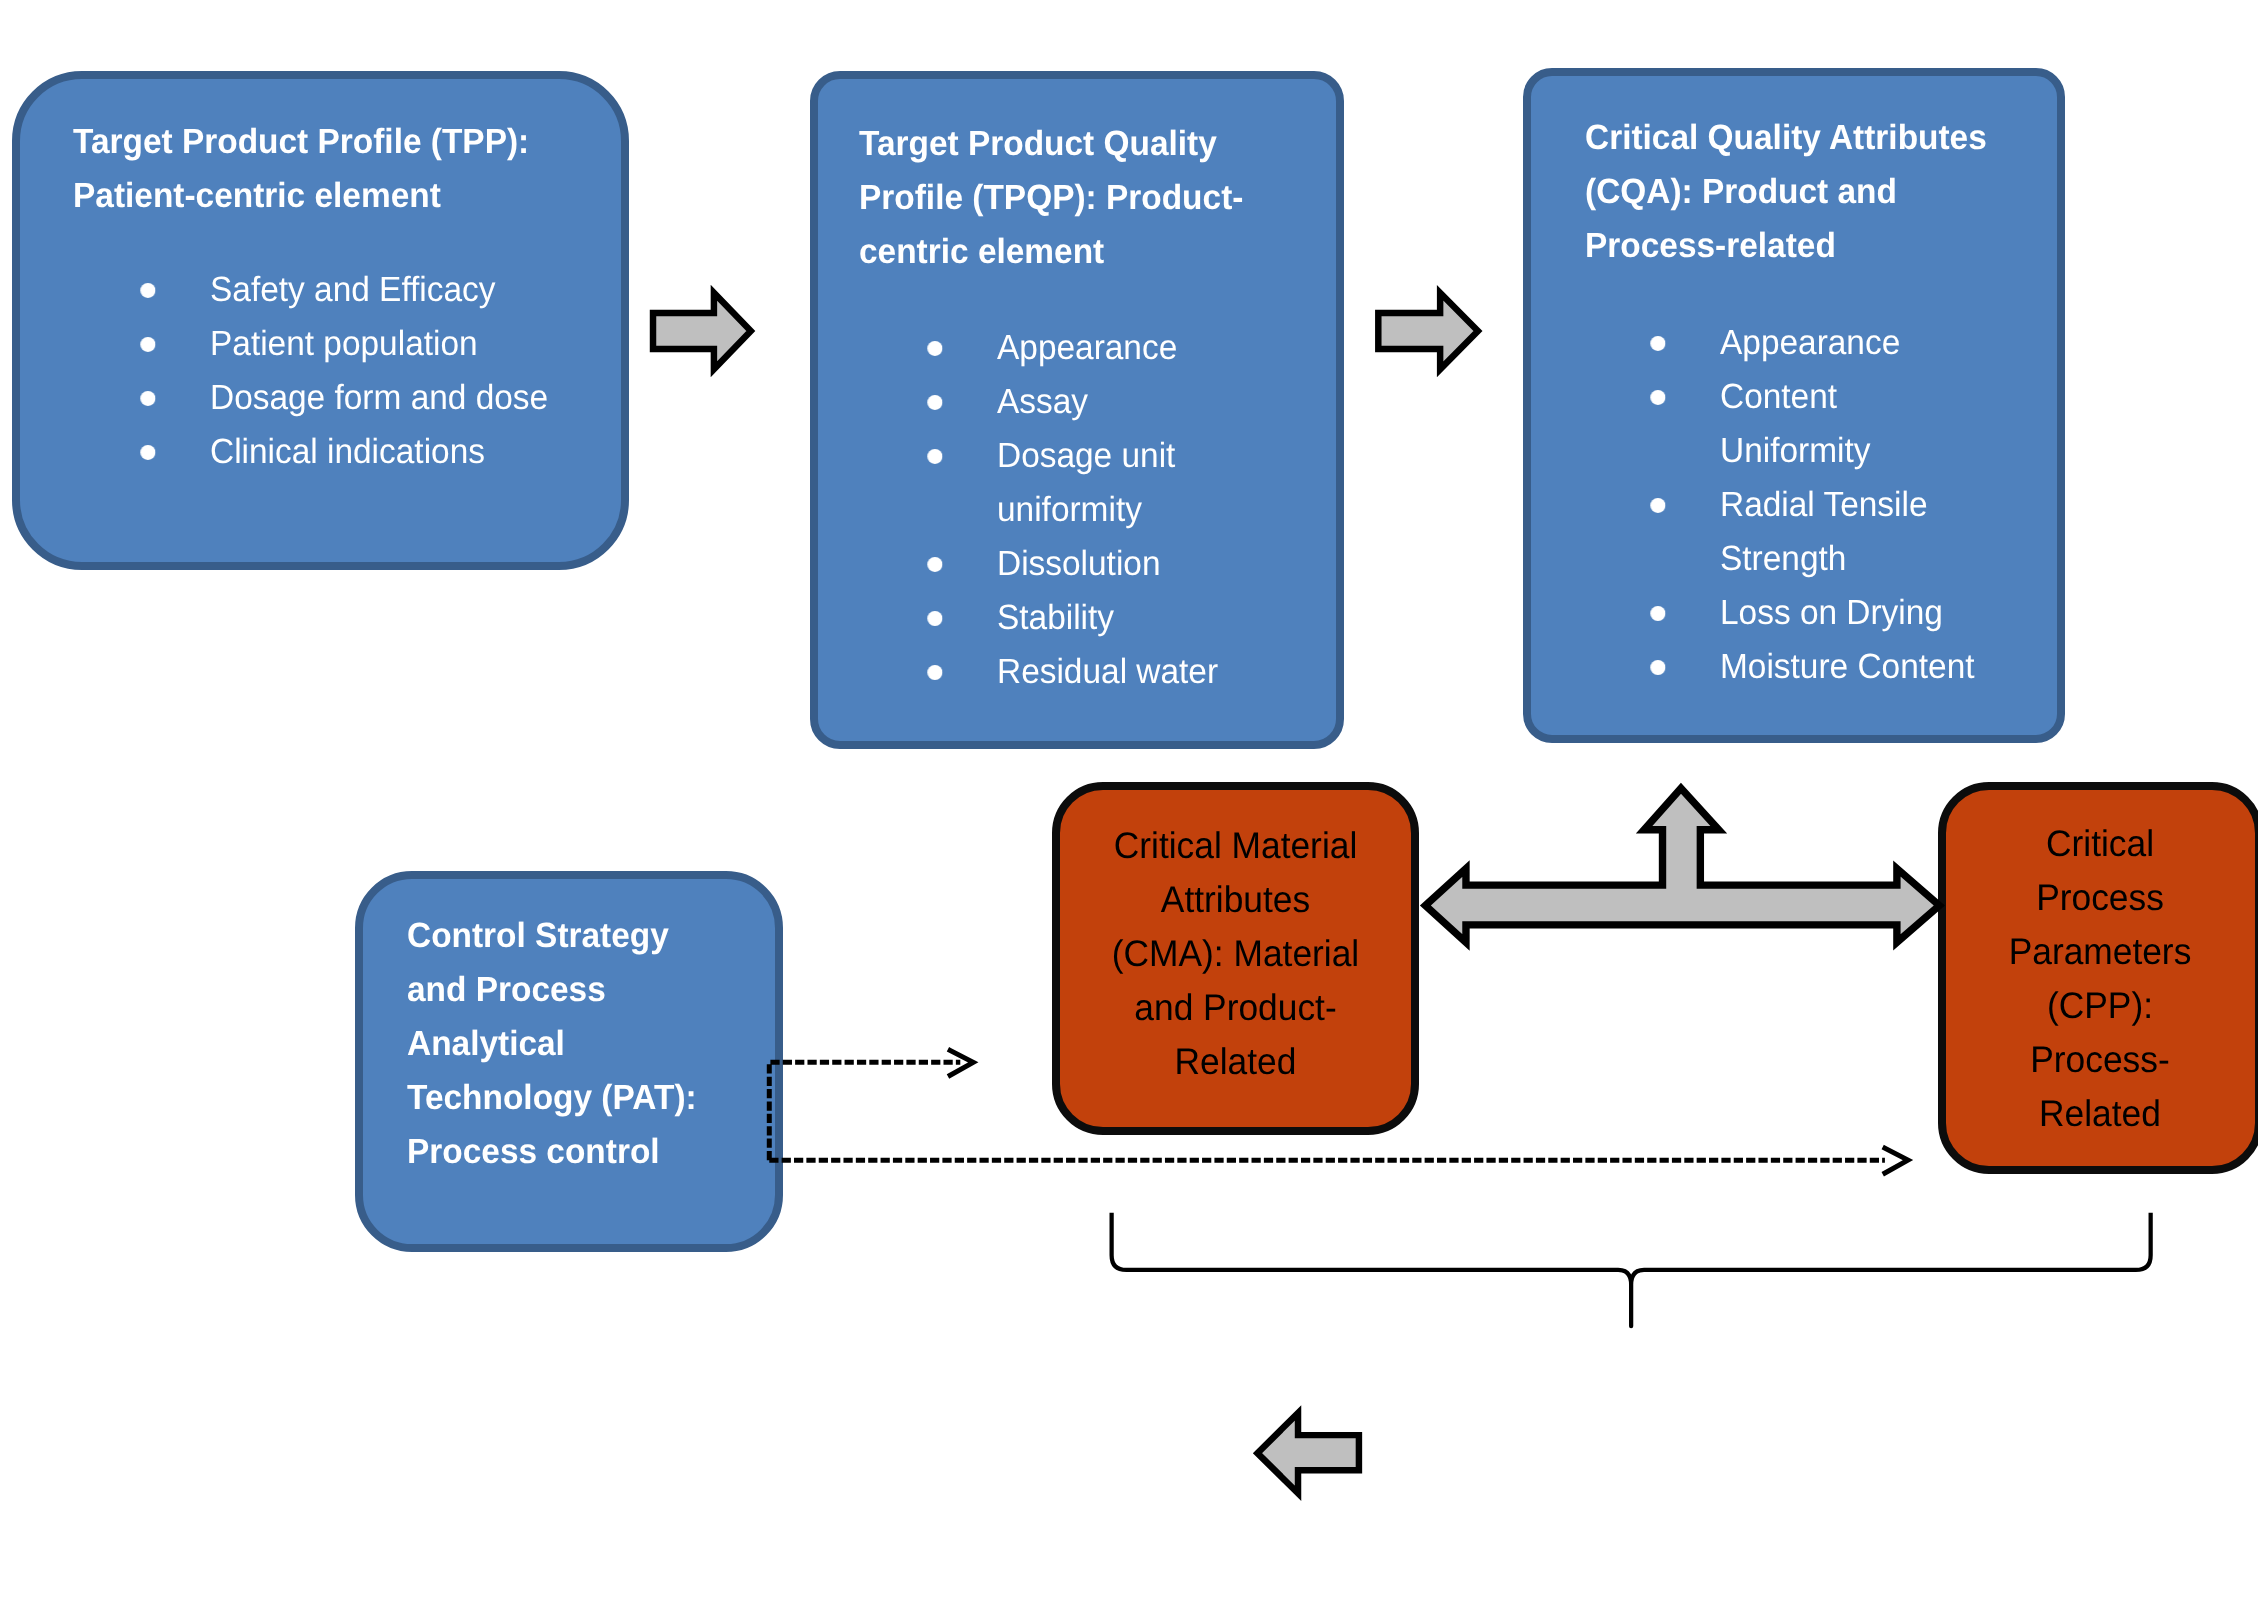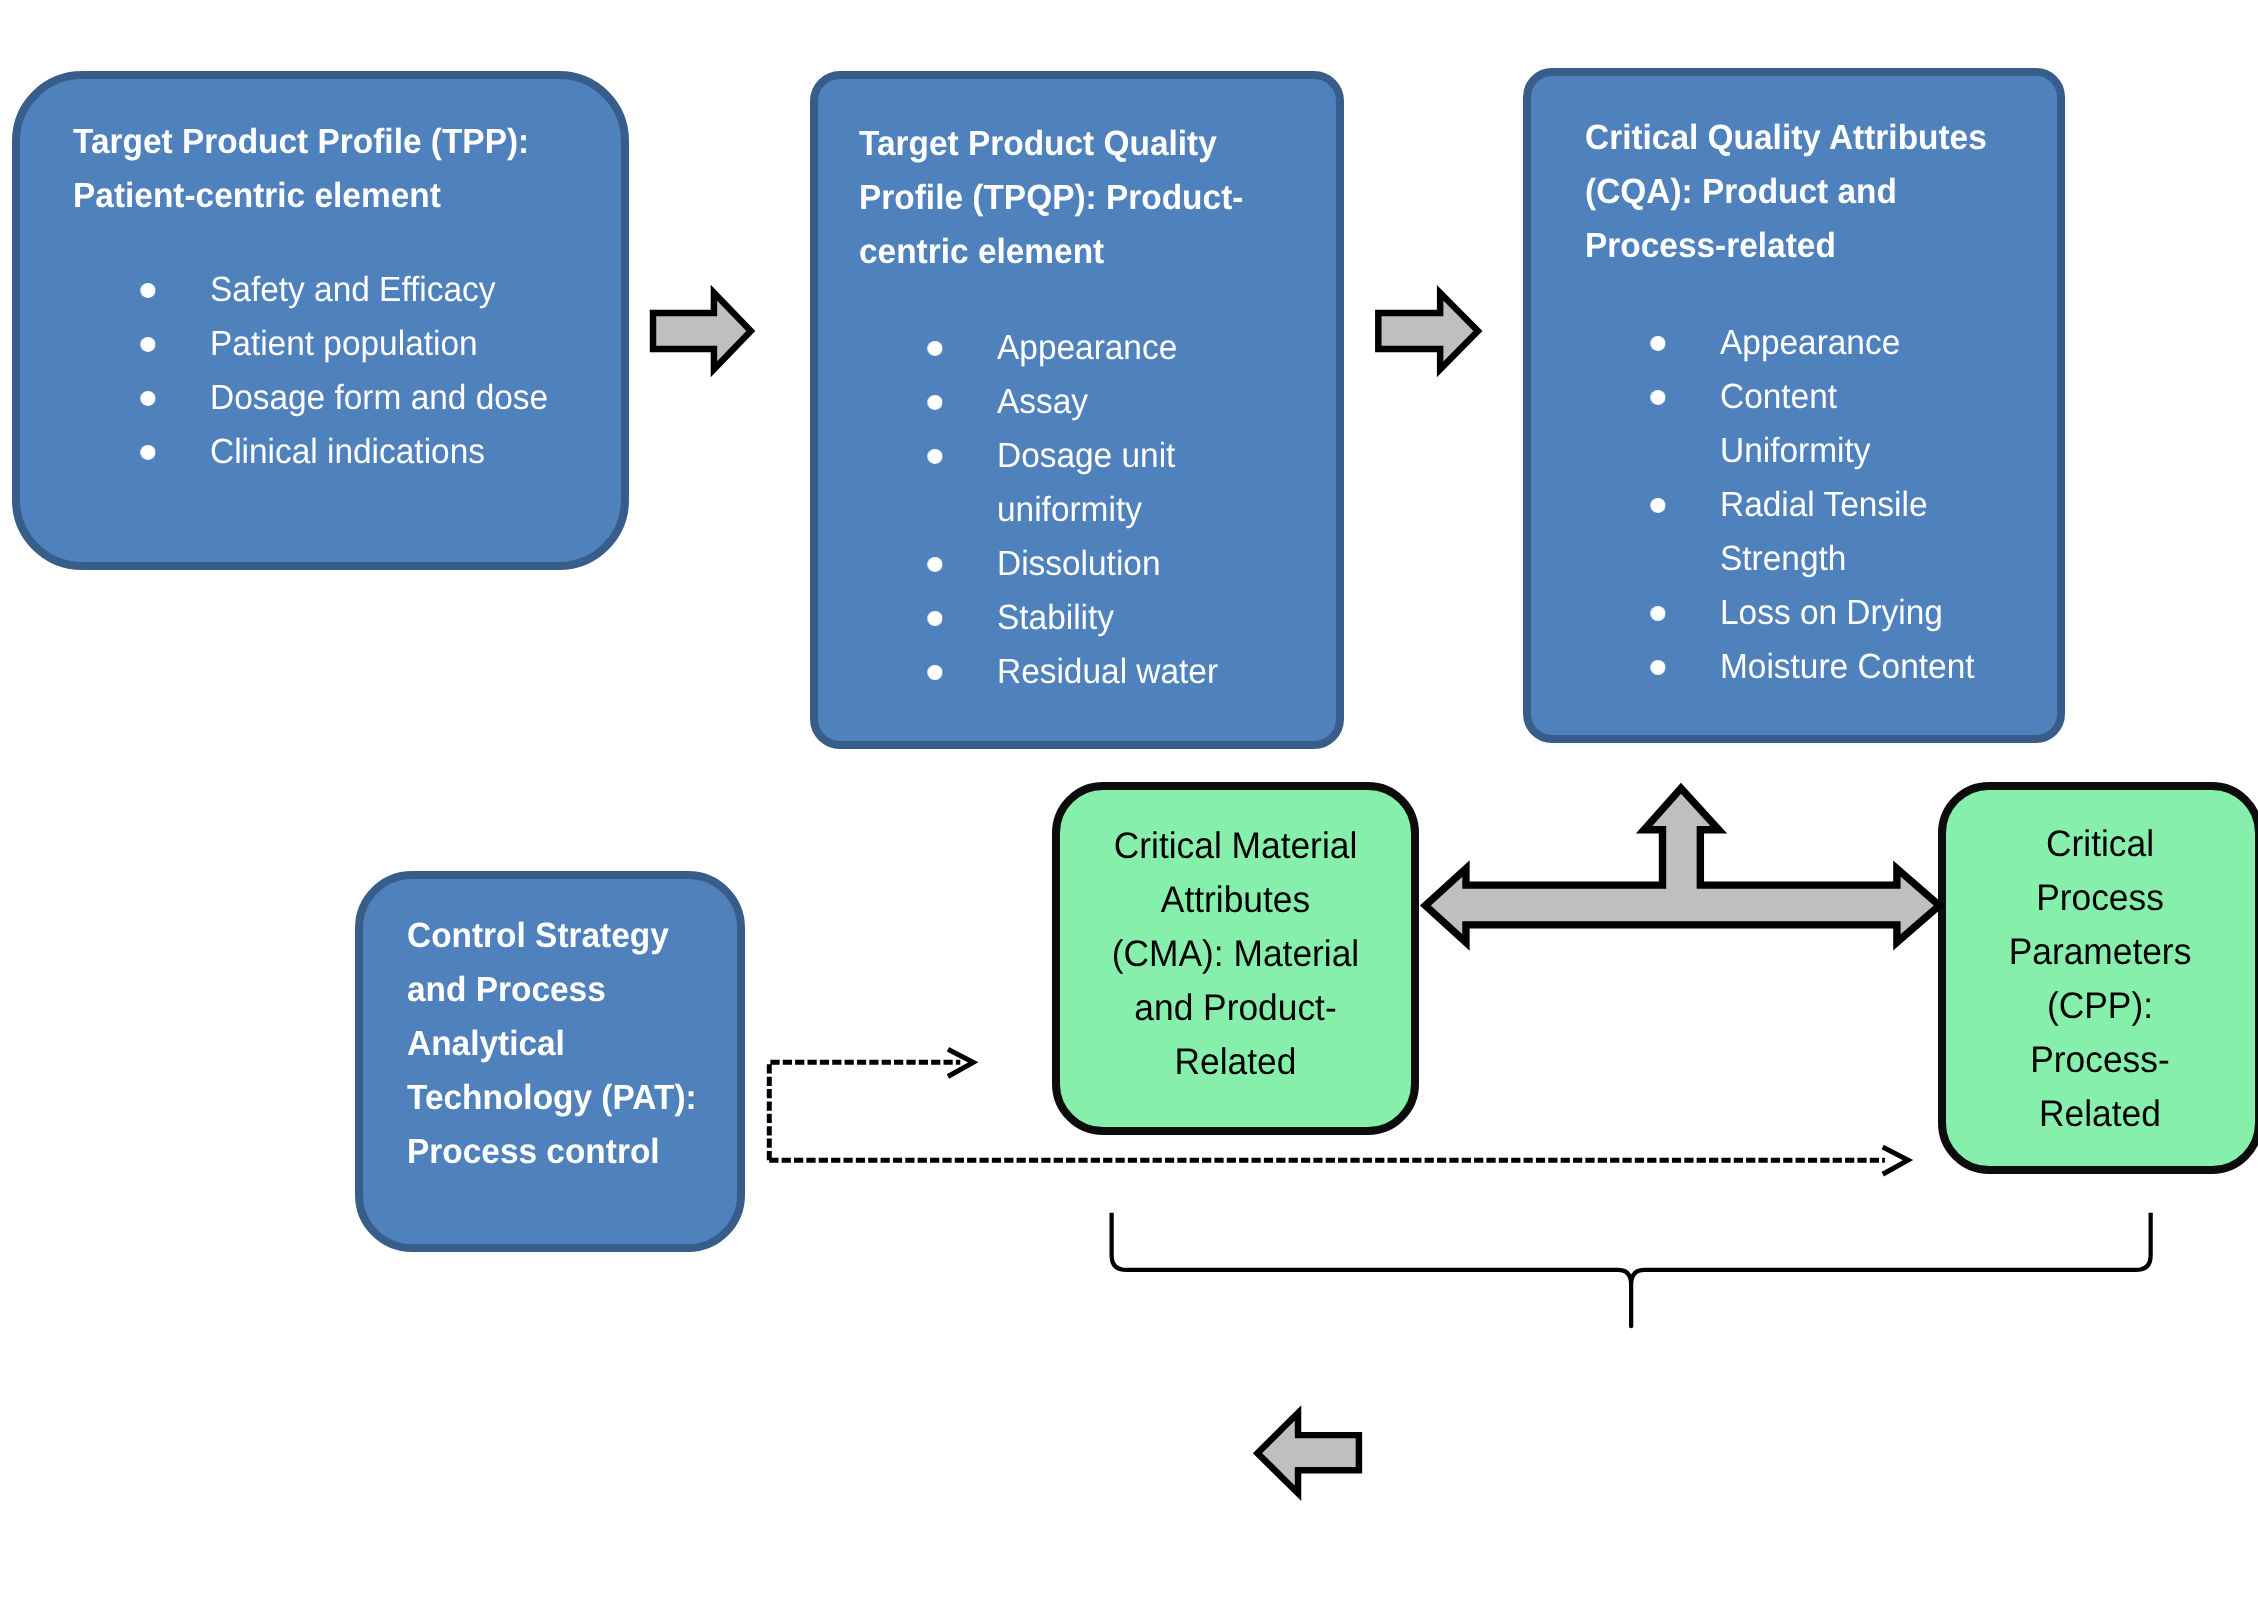--- a/index.html
+++ b/index.html
@@ -4,21 +4,21 @@
 <title>Quality by Design (QbD) elements flowchart</title>
 <style>
   html,body{margin:0;padding:0;background:#ffffff;}
   body{width:2258px;height:1619px;position:relative;overflow:hidden;
        font-family:"Liberation Sans", sans-serif;
        -webkit-font-smoothing:antialiased;text-rendering:geometricPrecision;}
   #stage{position:absolute;left:8px;top:0;width:2258px;height:1619px;background:#fff;}
 
   .node{position:absolute;box-sizing:border-box;}
   .node.blue{background:#4F81BD;border:8.3px solid #385D8A;border-radius:54px;color:#FFFFFF;}
-  .node.yellow{background:#86efac;border:8.3px solid #0C0C0C;border-radius:46px;color:#000000;}
+  .node.yellow{background:#c2410c;border:8.3px solid #0C0C0C;border-radius:46px;color:#000000;}
 
   .ttl{position:absolute;font-weight:bold;font-size:35px;line-height:54px;white-space:pre-line;
        transform:scaleX(0.955);transform-origin:0 0;}
   .bl{position:absolute;margin:0;padding:0;list-style:none;font-size:35px;line-height:54px;
       transform:scaleX(0.955);transform-origin:0 0;}
   .bl li{position:relative;white-space:pre-line;}
   .bl li .bu{position:absolute;left:-73px;top:20px;width:15.7px;height:14.8px;border-radius:50%;
       background:#FFFFFF;font-size:0;line-height:0;overflow:hidden;color:transparent;}
 
   .ctr{position:absolute;font-size:37px;line-height:54px;text-align:center;white-space:pre-line;
@@ -85,21 +85,21 @@
 
   <div class="node yellow" style="left:1930px;top:782px;width:325px;height:392px;border-radius:51px;">
     <div class="ctr" style="left:0px;top:27px;width:308px;line-height:54px;">Critical
 Process
 Parameters
 (CPP):
 Process-
 Related</div>
   </div>
 
-  <div class="node blue" style="left:347px;top:871px;width:390px;height:381px;border-radius:57px;">
+  <div class="node blue" style="left:347px;top:871px;width:428px;height:381px;border-radius:57px;">
     <div class="ttl" style="left:44px;top:30px;width:369px;">Control Strategy
 and Process
 Analytical
 Technology (PAT):
 Process control</div>
   </div>
 
 
 
   <svg class="ovl" viewBox="0 0 2447 1754">

